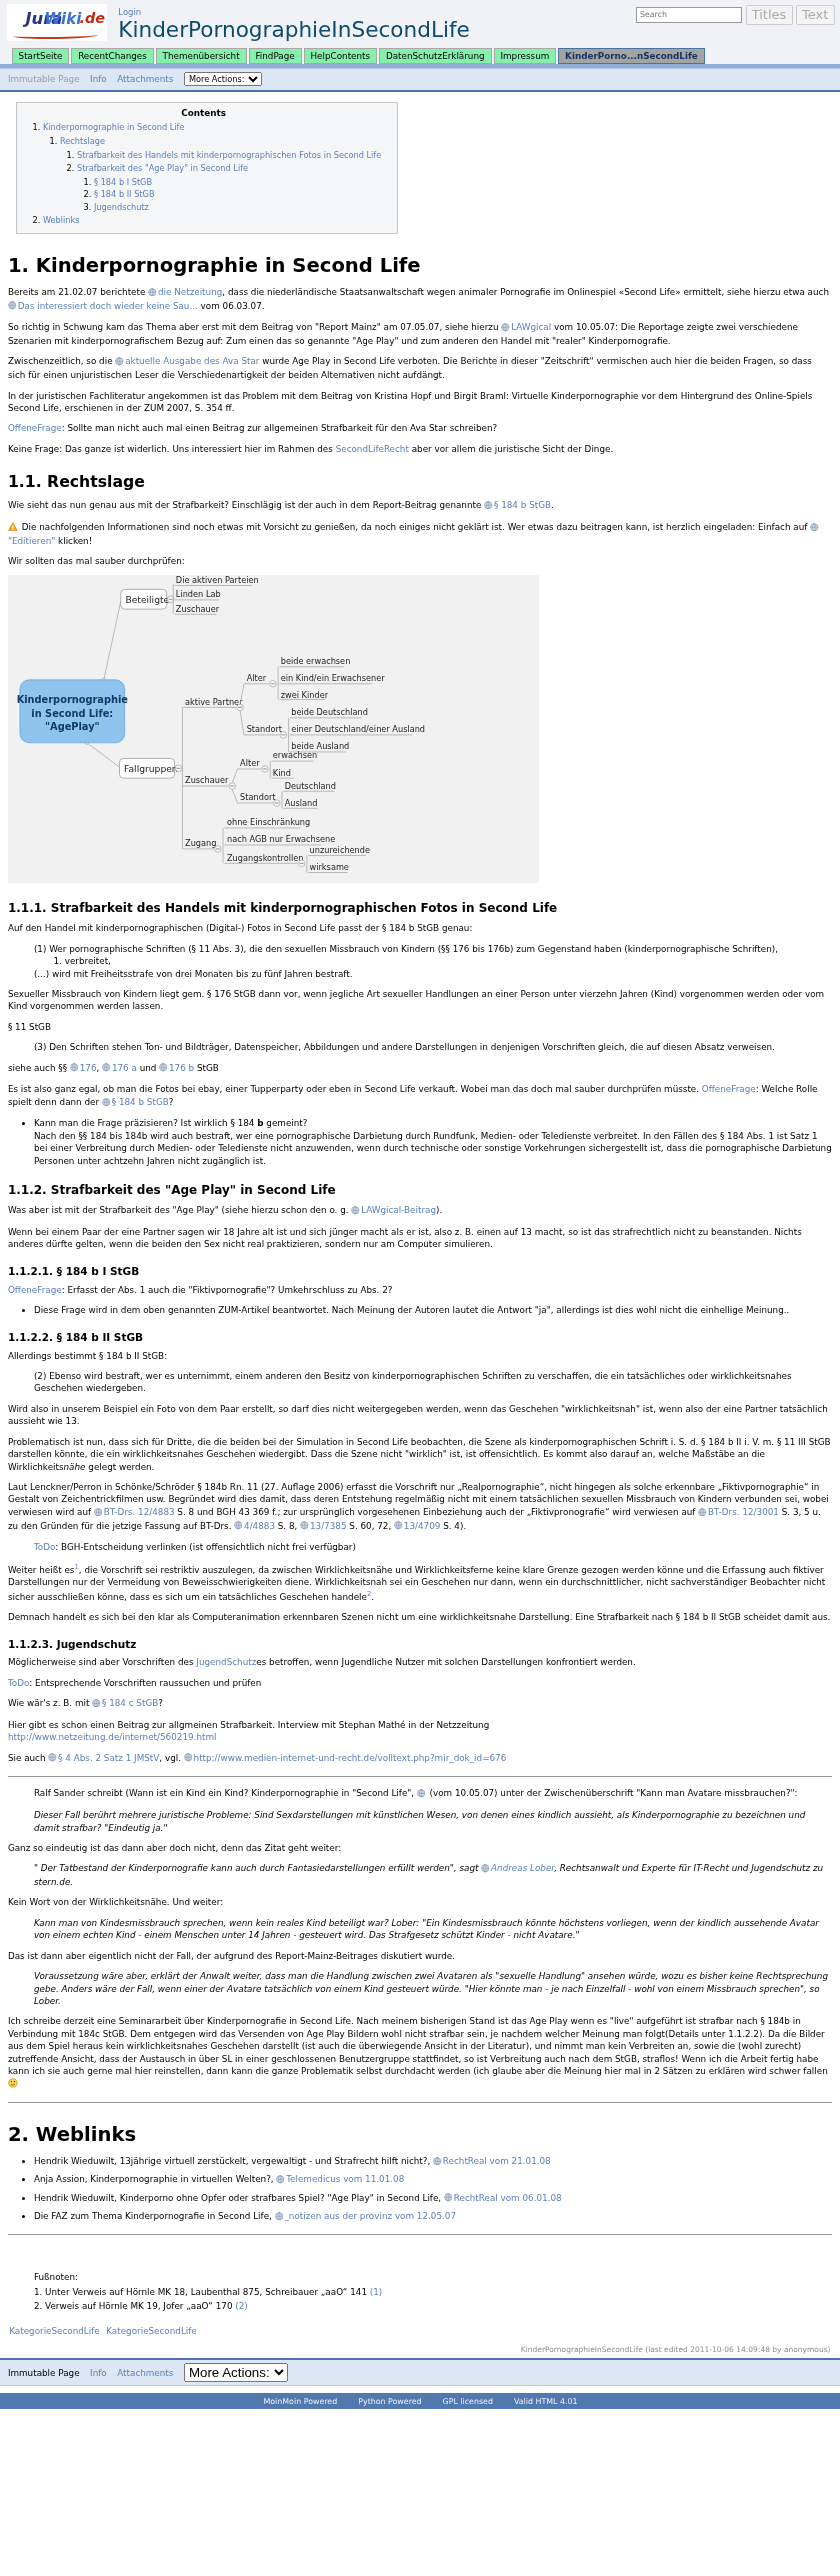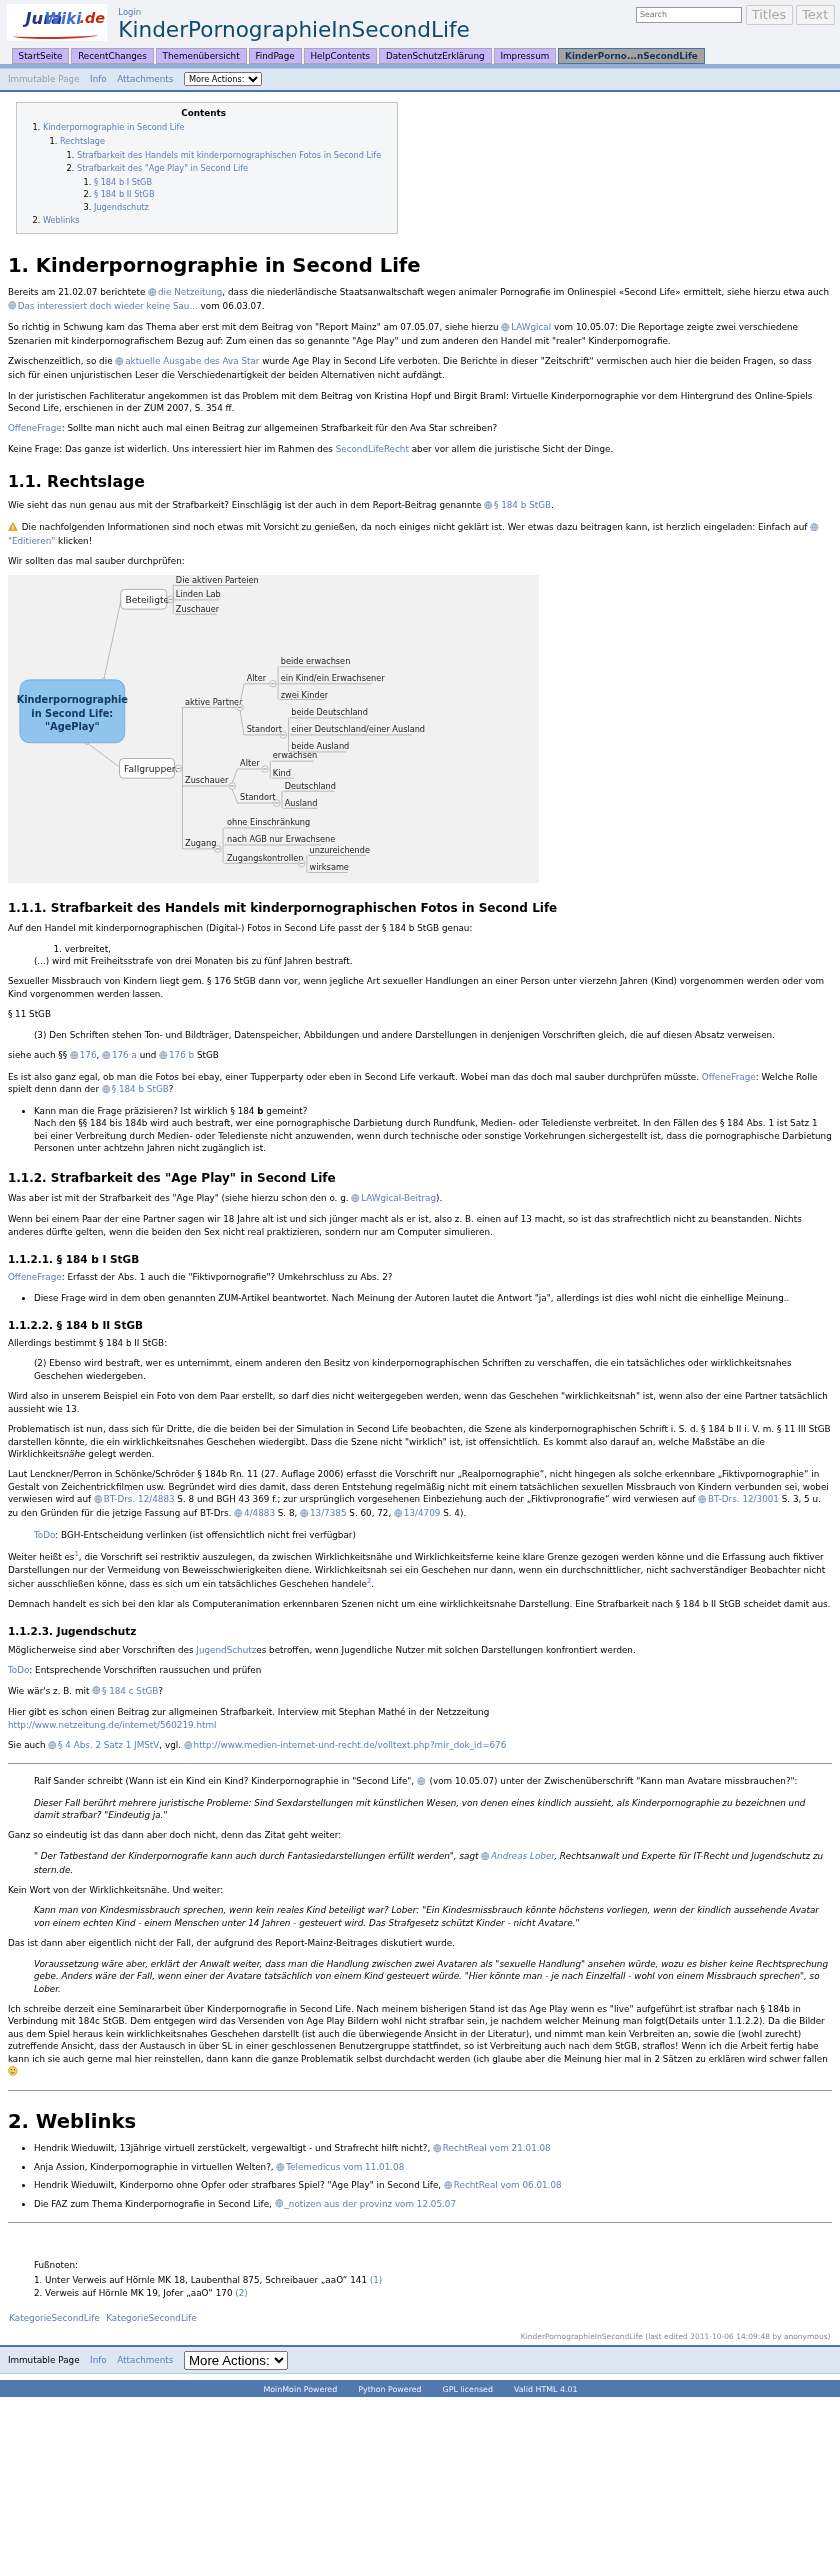--- a/index.html
+++ b/index.html
@@ -13,21 +13,21 @@
   .logo .lw{position:absolute;left:38px;top:6.5px;font-size:15px;font-weight:bold;font-style:italic;color:#3b6fd4;}
   .logo .ld{position:absolute;left:73px;top:6.5px;font-size:14.4px;font-weight:bold;font-style:italic;color:#c22a10;}
   .logo .swoosh{position:absolute;left:6.5px;top:27.5px;width:85px;height:5.2px;border-bottom:2px solid #cc3318;border-radius:0 0 60% 40%;}
   .titlebox{margin-left:11.8px;}
   .login{font-size:8.5px;display:inline-block;margin-top:3px;}
   .pgtitle{font-size:21.6px;color:#0c4a6e;line-height:1.1;margin-top:1.3px;}
   .searchbox{position:absolute;right:6.5px;top:5.2px;display:flex;gap:3.3px;align-items:center;}
   .searchbox input{width:98px;height:13px;border:0.7px solid #999;font-size:7.9px;padding:0.7px 3.3px;font-family:inherit;color:#777;}
   .searchbox button{font-size:13px;padding:1.3px 5.2px;color:#aaa;background:#f4f4f4;border:0.7px solid #ccc;border-radius:1.3px;font-family:inherit;}
   .tabs{display:flex;align-items:flex-end;gap:2px;padding:6.5px 5.2px 0 5.2px;}
-  .tab{background:#c4b5fd;border:0.7px solid #a8a8a8;padding:2px 5.9px;font-size:8.8px;white-space:nowrap;}
+  .tab{background:#86efac;border:0.7px solid #a8a8a8;padding:2px 5.9px;font-size:8.8px;white-space:nowrap;}
   .tab.active{background:#a3a3a3;border-color:#49739f;color:#15345e;font-weight:bold;}
   .strip1{height:3.3px;background:#8fadd6;}
   .actionbar{background:#dde7f3;border-top:0.7px solid #bccbe2;border-bottom:2px solid #4a74ab;padding:3.3px 7.9px;display:flex;align-items:center;gap:10.5px;font-size:8.8px;}
   .actionbar .muted{color:#9d9d9d;}
   .actionbar select{font-size:8.2px;height:14.4px;font-family:inherit;}
   
   .tocbox{border:0.7px solid #c6c6c6;background:#f5f6f8;margin:10.5px 0 0 7.9px;display:inline-block;padding:5.2px 15.7px 6.5px 9.2px;min-width:341px;}
   .tocbox .toctitle{font-weight:bold;font-size:8.8px;margin-bottom:2.6px;text-align:center;}
   .tocbox ol{margin:1.3px 0 0 0;padding-left:17px;font-size:8.2px;line-height:1.55;}
   
@@ -295,20 +295,21 @@
       <line class="map-line" x1="458" y1="454" x2="518" y2="454"></line>
     </svg>
   </div>
 
   <div>
       <h3>1.1.1. Strafbarkeit des Handels mit kinderpornographischen Fotos in Second Life</h3>
       <div class="p">
         <div class="ln"><span>Auf den Handel mit kinderpornographischen (Digital-) Fotos in Second Life passt der § 184 b StGB genau:</span></div>
       </div>
       <div class="quote">
+        <div class="ln"><span>(1) Wer pornographische Schriften (§ 11 Abs. 3), die den sexuellen Missbrauch von Kindern (§§ 176 bis 176b) zum Gegenstand haben (kinderpornographische Schriften),</span></div>
         <div class="ln ind1"><span>1. verbreitet,</span></div>
         <div class="ln"><span>(...) wird mit Freiheitsstrafe von drei Monaten bis zu fünf Jahren bestraft.</span></div>
       </div>
       <div class="p">
         <div class="ln"><span>Sexueller Missbrauch von Kindern liegt gem. § 176 StGB dann vor, wenn jegliche Art sexueller Handlungen an einer Person unter vierzehn Jahren (Kind) vorgenommen werden oder vom Kind vorgenommen werden lassen.</span></div>
       </div>
       <div class="p">
         <div class="ln"><span>§ 11 StGB</span></div>
       </div>
       <div class="quote">

